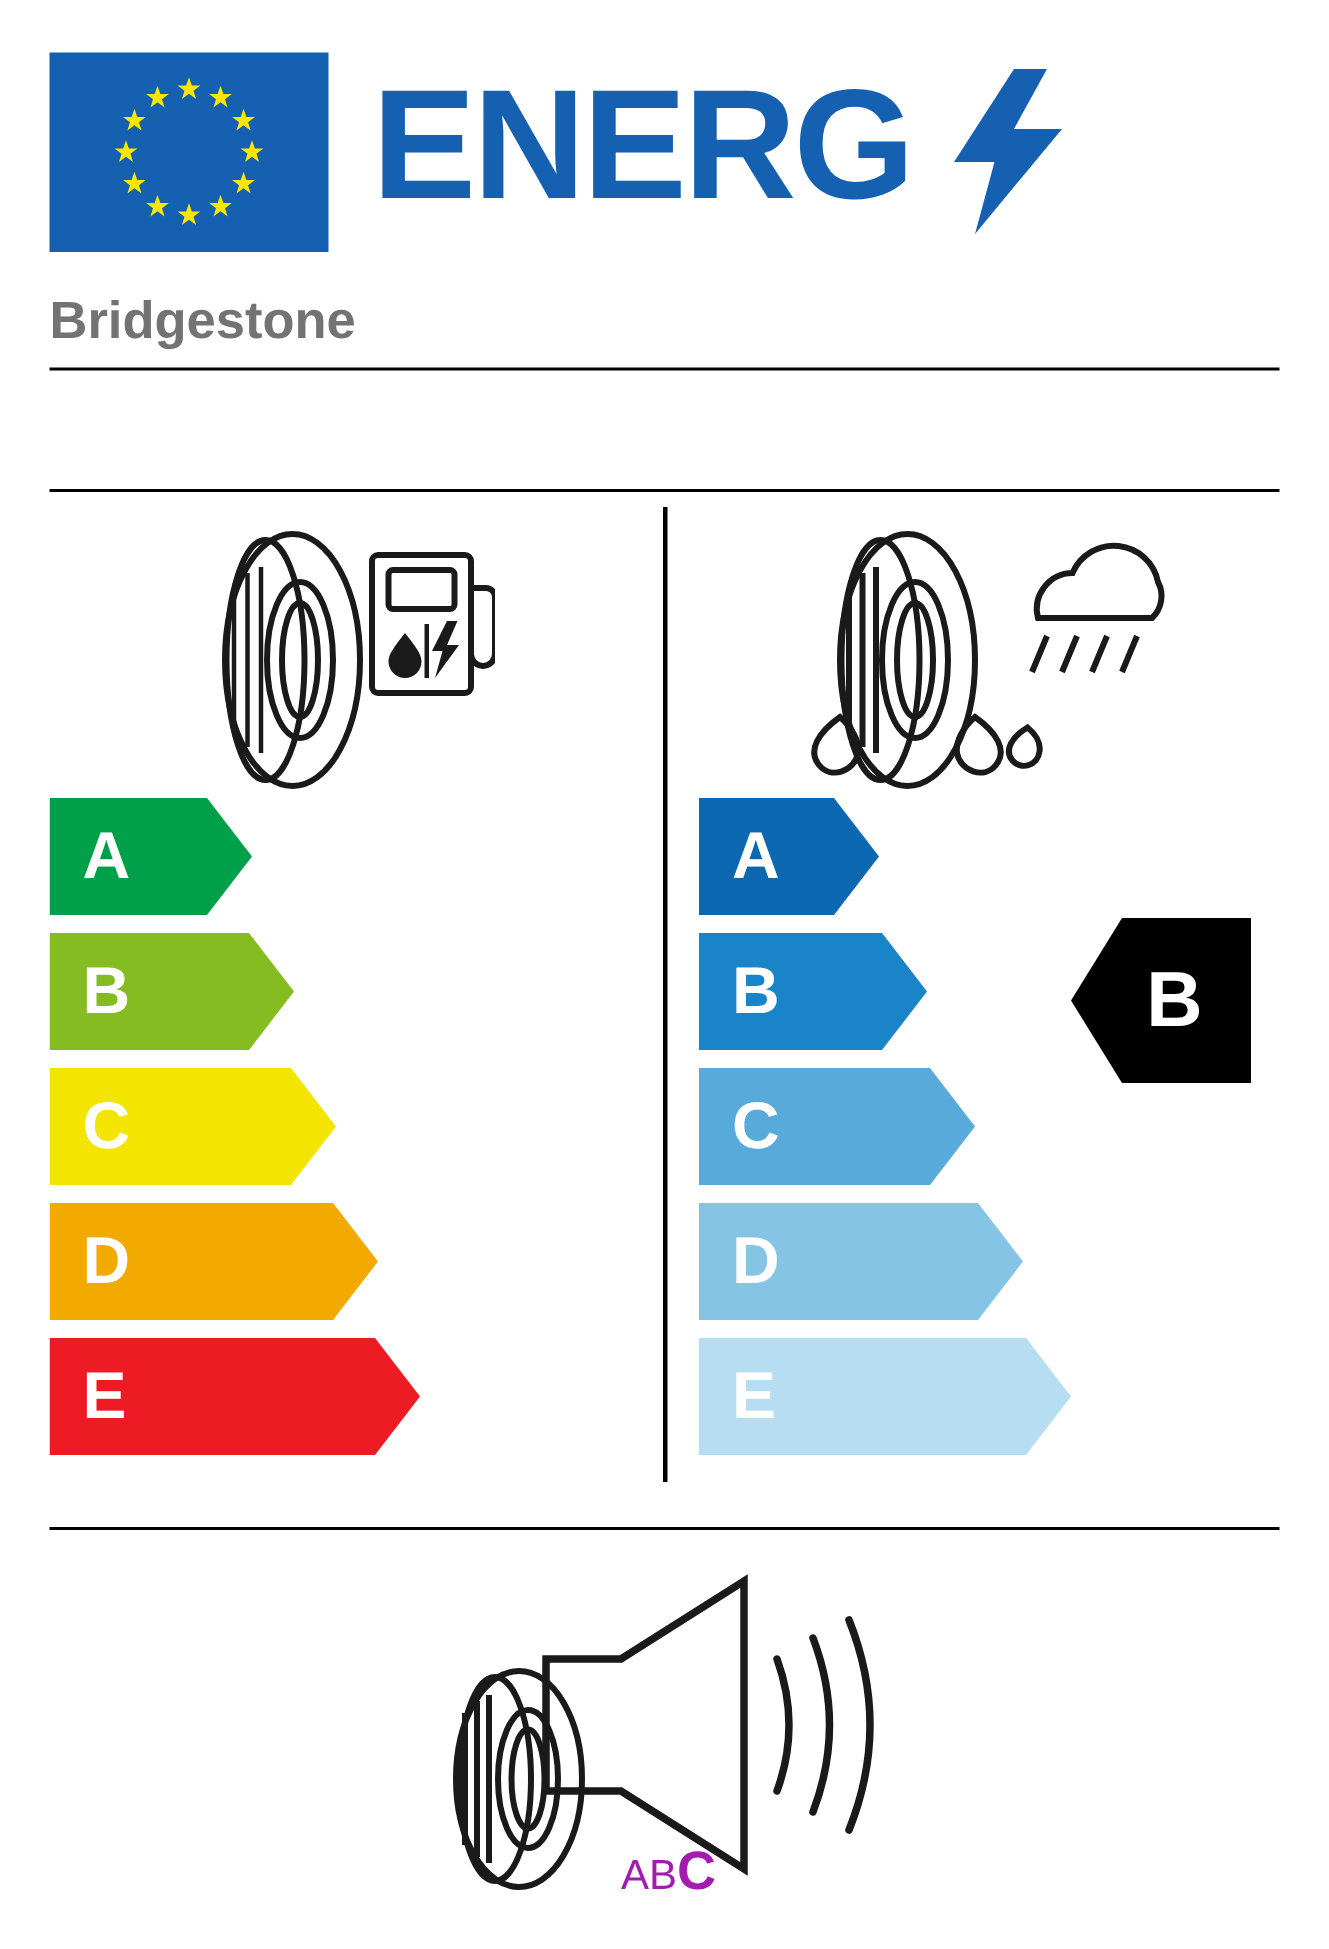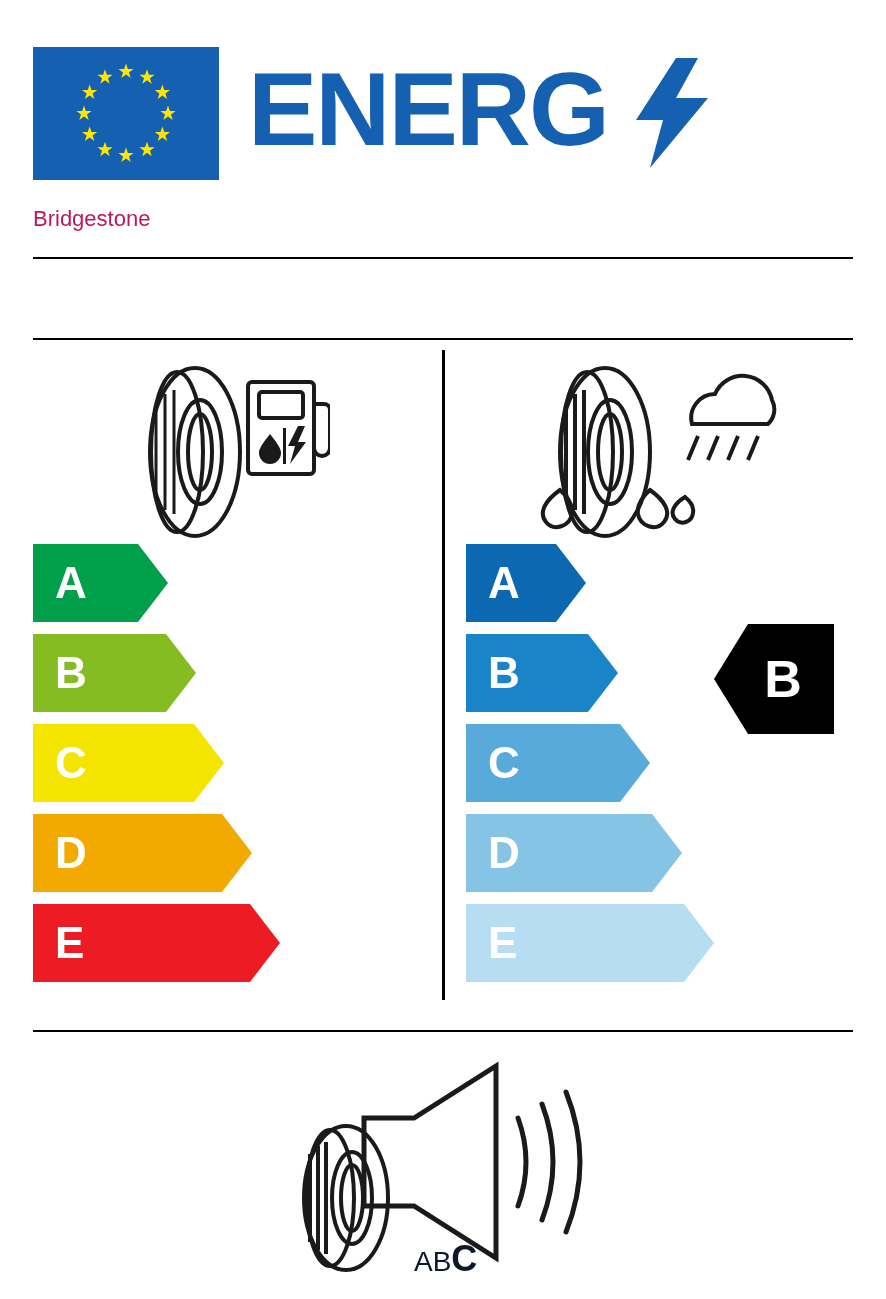--- a/index.html
+++ b/index.html
@@ -10,21 +10,21 @@
   body {
     width: 886px;
     height: 1299px;
     font-family: "Liberation Sans", sans-serif;
     color: #000000;
     position: relative;
     overflow: hidden;
   }
   .label {
     position: absolute;
-    left: 0; top: 16px;
+    left: 0; top: 4px;
     width: 886px;
     height: 984px;
   }
 
   
   .eu-flag {
     position: absolute;
     left: 33px;
     top: 31px;
     width: 186px;
@@ -52,23 +52,23 @@
     top: 42px;
     width: 72px;
     height: 110px;
   }
 
   
   .brand {
     position: absolute;
     left: 33px;
     top: 190px;
-    font-size: 22px;
-    font-weight: normal;
-    color: #be185d;
+    font-size: 35px;
+    font-weight: bold;
+    color: #737373;
   }
   .rule {
     position: absolute;
     background: #000;
     height: 2px;
   }
   .rule-1 { left: 33px; top: 241px; width: 820px; }
   .rule-2 { left: 33px; top: 322px; width: 820px; }
   .rule-3 { left: 33px; top: 1014px; width: 820px; }
   .vdivide {
@@ -141,21 +141,21 @@
     top: 1107px;
     font-size: 46px;
     font-weight: normal;
     color: #000;
   }
   .noise-class {
     position: absolute;
     left: 414px;
     top: 1222px;
     font-size: 28px;
-    color: #0f172a;
+    color: #a21caf;
     letter-spacing: 0px;
   }
   .noise-class .sel {
     font-size: 36px;
     font-weight: bold;
   }
 </style>
 </head>
 <body>
 

